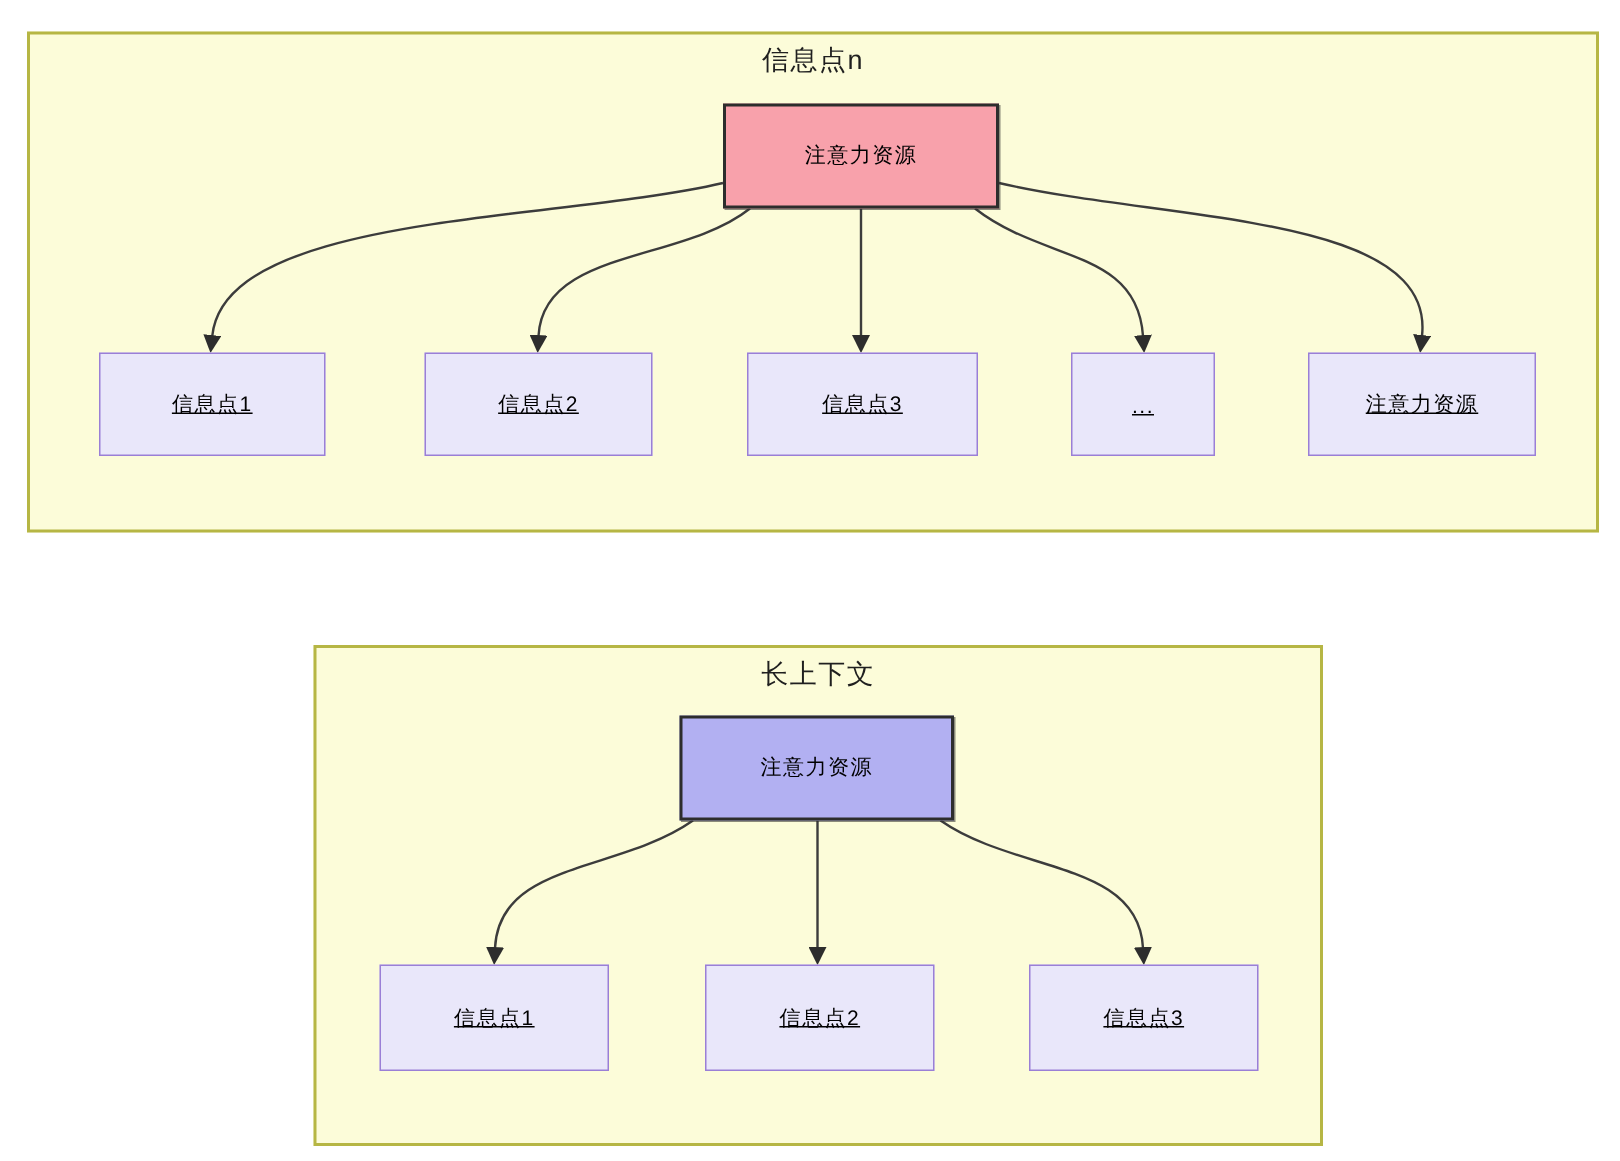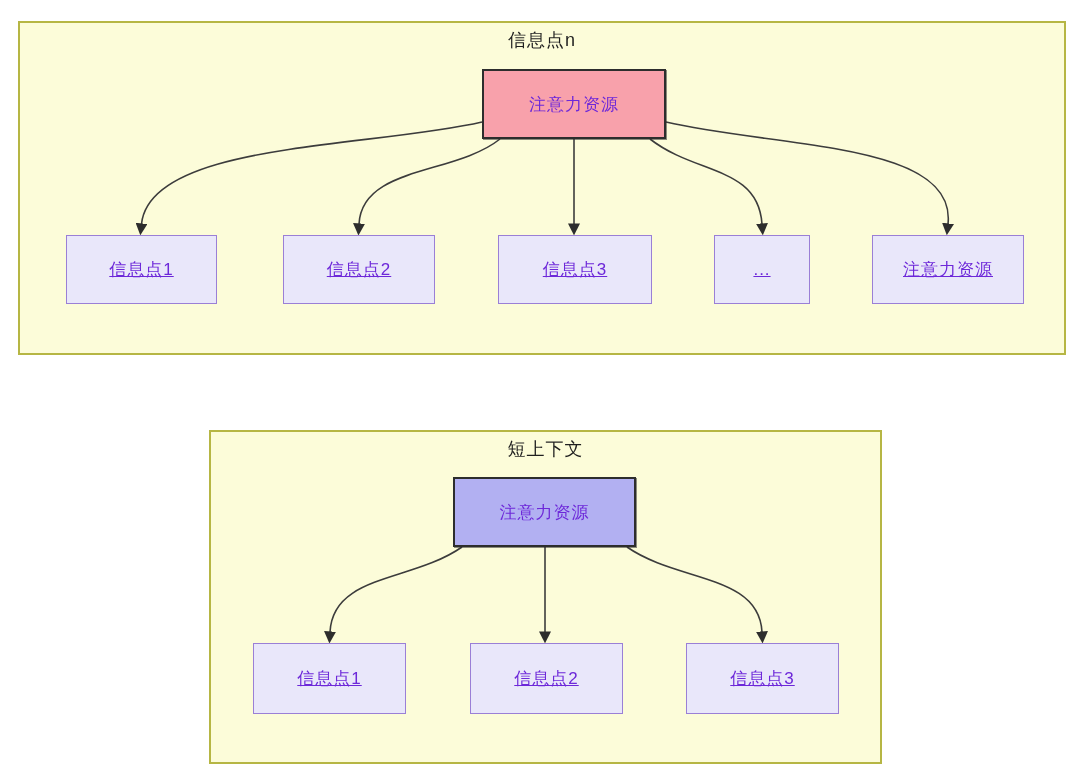--- a/index.html
+++ b/index.html
@@ -36,22 +36,22 @@
     font-size: 18px;
     color: #1f1f1f;
     letter-spacing: 1px;
   }
   .node {
     position: absolute;
     box-sizing: border-box;
     display: flex;
     align-items: center;
     justify-content: center;
-    font-size: 17px;
-    color: #6d28d9;
+    font-size: 14px;
+    color: #000000;
     z-index: 2;
     letter-spacing: 1px;
   }
   .root {
     border: 2px solid #2d2d2d;
     box-shadow: 1px 1px 0 rgba(45,45,45,0.55);
   }
   .root-long  { background: #f8a1ab; }
   .root-short { background: #b2b0f2; }
   .child {
@@ -106,21 +106,21 @@
     <span>信息点3</span>
   </div>
   <div class="node child" style="left:714px; top:235px; width:96px; height:69px;">
     <span>...</span>
   </div>
   <div class="node child" style="left:872px; top:235px; width:152px; height:69px;">
     <span>注意力资源</span>
   </div>
 
   <section class="group" style="left:209px; top:430px; width:673px; height:334px;">
-    <div class="group-title">短上下文</div>
+    <div class="group-title">长上下文</div>
   </section>
 
   <div class="node root root-short" style="left:453px; top:477px; width:183px; height:70px;">
     <span>注意力资源</span>
   </div>
 
   <div class="node child" style="left:253px; top:643px; width:153px; height:71px;">
     <span>信息点1</span>
   </div>
   <div class="node child" style="left:470px; top:643px; width:153px; height:71px;">

